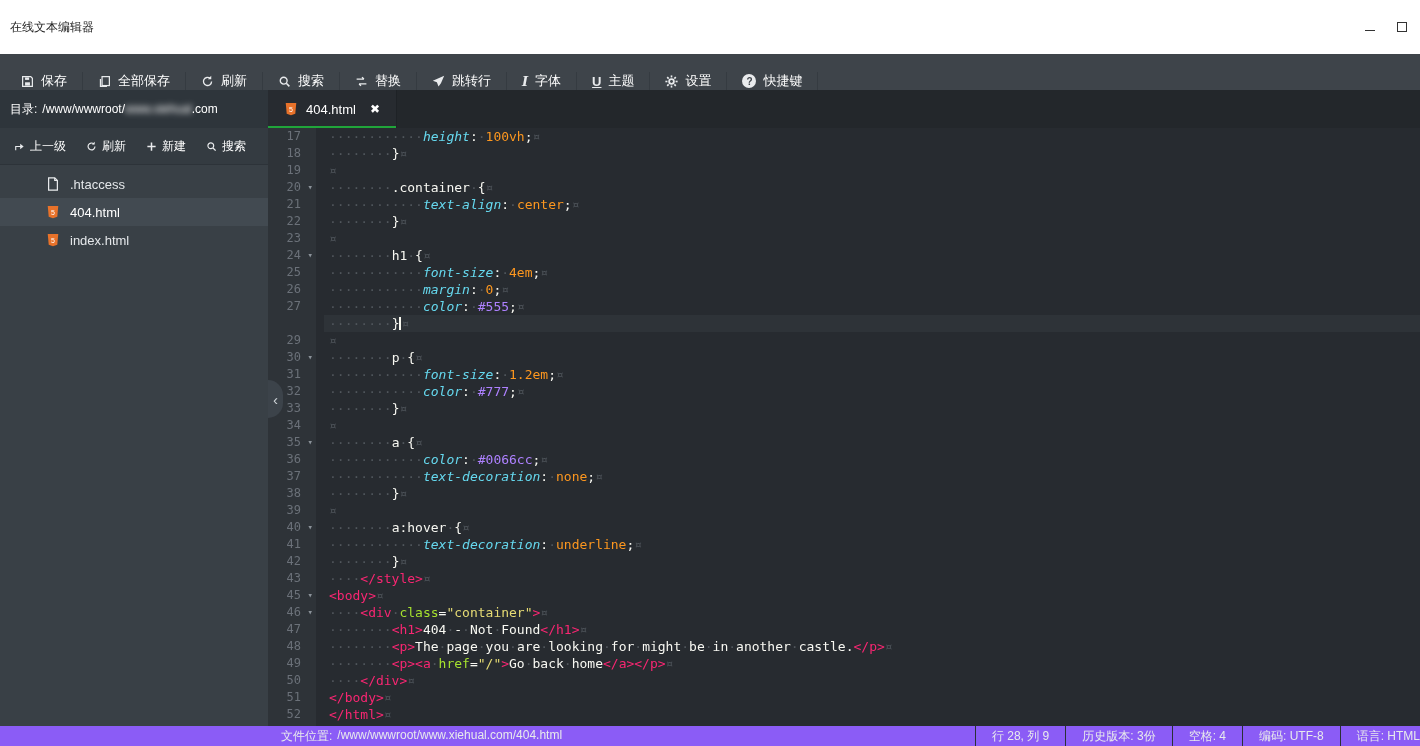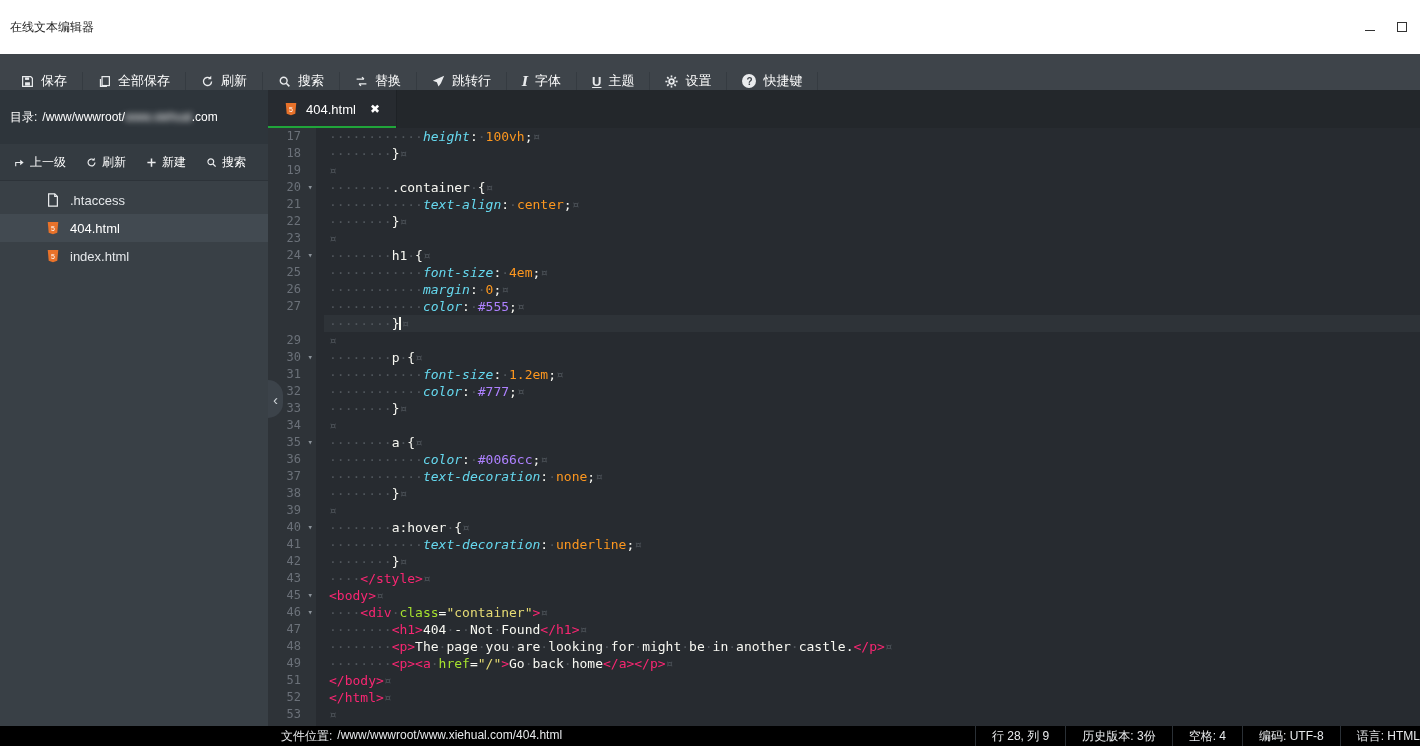--- a/index.html
+++ b/index.html
@@ -26,21 +26,21 @@
   .txticon.italic{font-style:italic;font-family:"DejaVu Serif",serif;font-weight:bold;}
   .qicon{display:inline-flex;width:14px;height:14px;border-radius:50%;background:#e9ebed;color:#3e444a;
          font-weight:bold;font-size:10px;align-items:center;justify-content:center;}
 
   
   .main{flex:1;display:flex;min-height:0;position:relative;}
 
   
   .sidebar{flex:0 0 268px;width:268px;background:#394046;display:flex;flex-direction:column;color:#e8eaec;}
   .dirbar{flex:0 0 38px;height:38px;background:#2e353b;display:flex;align-items:center;
-          padding:8px 10px;font-size:12px;gap:5px;white-space:nowrap;overflow:hidden;color:#fff;}
+          padding:0 10px;font-size:12px;gap:5px;white-space:nowrap;overflow:hidden;color:#fff;}
   .blurred{filter:blur(3px);color:#fff;}
   .sidebar-actions{flex:0 0 36px;height:36px;background:#343b41;display:flex;align-items:center;
                    padding:0 14px;gap:20px;font-size:12px;border-bottom:1px solid #2d3339;color:#fff;}
   .sact{display:flex;align-items:center;gap:5px;cursor:pointer;white-space:nowrap;}
   .sact svg{width:11px;height:11px;display:block;}
   .filelist{flex:1;overflow:hidden;padding-top:5px;}
   .frow{height:28px;display:flex;align-items:center;gap:10px;padding-left:46px;font-size:13px;
         cursor:pointer;color:#e4e7ea;}
   .frow.sel{background:#424a51;color:#fff;}
   .frow svg{width:14px;height:14px;display:block;}
@@ -78,21 +78,21 @@
   .tok.hex{color:#ae81ff;}
   .tok.sel{color:#f8f8f2;}
   .tok.tag{color:#f92672;}
   .tok.attr{color:#a6e22e;}
   .tok.str{color:#e6db74;}
   .tok.txt{color:#f8f8f2;}
   .ws{color:#50565c;font-style:normal;}
   .cursor{display:inline-block;width:2px;height:13px;background:#f8f8f0;vertical-align:-2px;}
 
   
-  .statusbar{flex:0 0 20px;height:20px;background:#000000;display:flex;align-items:center;
+  .statusbar{flex:0 0 20px;height:20px;background:#8b5cf6;display:flex;align-items:center;
              color:#e8eaec;font-size:12px;overflow:hidden;white-space:nowrap;gap:44px;}
   .status-left{padding-left:281px;display:flex;gap:5px;}
   .status-right{margin-left:auto;display:flex;height:100%;align-items:center;}
   .scell{padding:0 16px;border-left:1px solid #2a3036;display:flex;align-items:center;height:100%;
          white-space:nowrap;cursor:pointer;}
   .scell.last{max-width:74px;overflow:hidden;padding-right:0;}
 </style>
 </head>
 <body>
 
@@ -418,20 +418,24 @@
             </div>
             <div class="line">
               <div class="gut"><span>48</span></div>
               <div class="ltxt"><span class="tok ws"><span class="ws">·</span><span class="ws">·</span><span class="ws">·</span><span class="ws">·</span><span class="ws">·</span><span class="ws">·</span><span class="ws">·</span><span class="ws">·</span></span><span class="tok tag">&lt;p&gt;</span><span class="tok txt">The<span class="ws">·</span>page<span class="ws">·</span>you<span class="ws">·</span>are<span class="ws">·</span>looking<span class="ws">·</span>for<span class="ws">·</span>might<span class="ws">·</span>be<span class="ws">·</span>in<span class="ws">·</span>another<span class="ws">·</span>castle.</span><span class="tok tag">&lt;/p&gt;</span><span class="ws eol">¤</span></div>
             </div>
             <div class="line">
               <div class="gut"><span>49</span></div>
               <div class="ltxt"><span class="tok ws"><span class="ws">·</span><span class="ws">·</span><span class="ws">·</span><span class="ws">·</span><span class="ws">·</span><span class="ws">·</span><span class="ws">·</span><span class="ws">·</span></span><span class="tok tag">&lt;p&gt;</span><span class="tok tag">&lt;a</span><span class="tok attr"><span class="ws">·</span>href</span><span class="tok pun">=</span><span class="tok str">"/"</span><span class="tok tag">&gt;</span><span class="tok txt">Go<span class="ws">·</span>back<span class="ws">·</span>home</span><span class="tok tag">&lt;/a&gt;</span><span class="tok tag">&lt;/p&gt;</span><span class="ws eol">¤</span></div>
             </div>
             <div class="line">
+              <div class="gut"><span>50</span></div>
+              <div class="ltxt"><span class="tok ws"><span class="ws">·</span><span class="ws">·</span><span class="ws">·</span><span class="ws">·</span></span><span class="tok tag">&lt;/div&gt;</span><span class="ws eol">¤</span></div>
+            </div>
+            <div class="line">
               <div class="gut"><span>51</span></div>
               <div class="ltxt"><span class="tok tag">&lt;/body&gt;</span><span class="ws eol">¤</span></div>
             </div>
             <div class="line">
               <div class="gut"><span>52</span></div>
               <div class="ltxt"><span class="tok tag">&lt;/html&gt;</span><span class="ws eol">¤</span></div>
             </div>
             <div class="line">
               <div class="gut"><span>53</span></div>
               <div class="ltxt"><span class="ws eol">¤</span></div>

